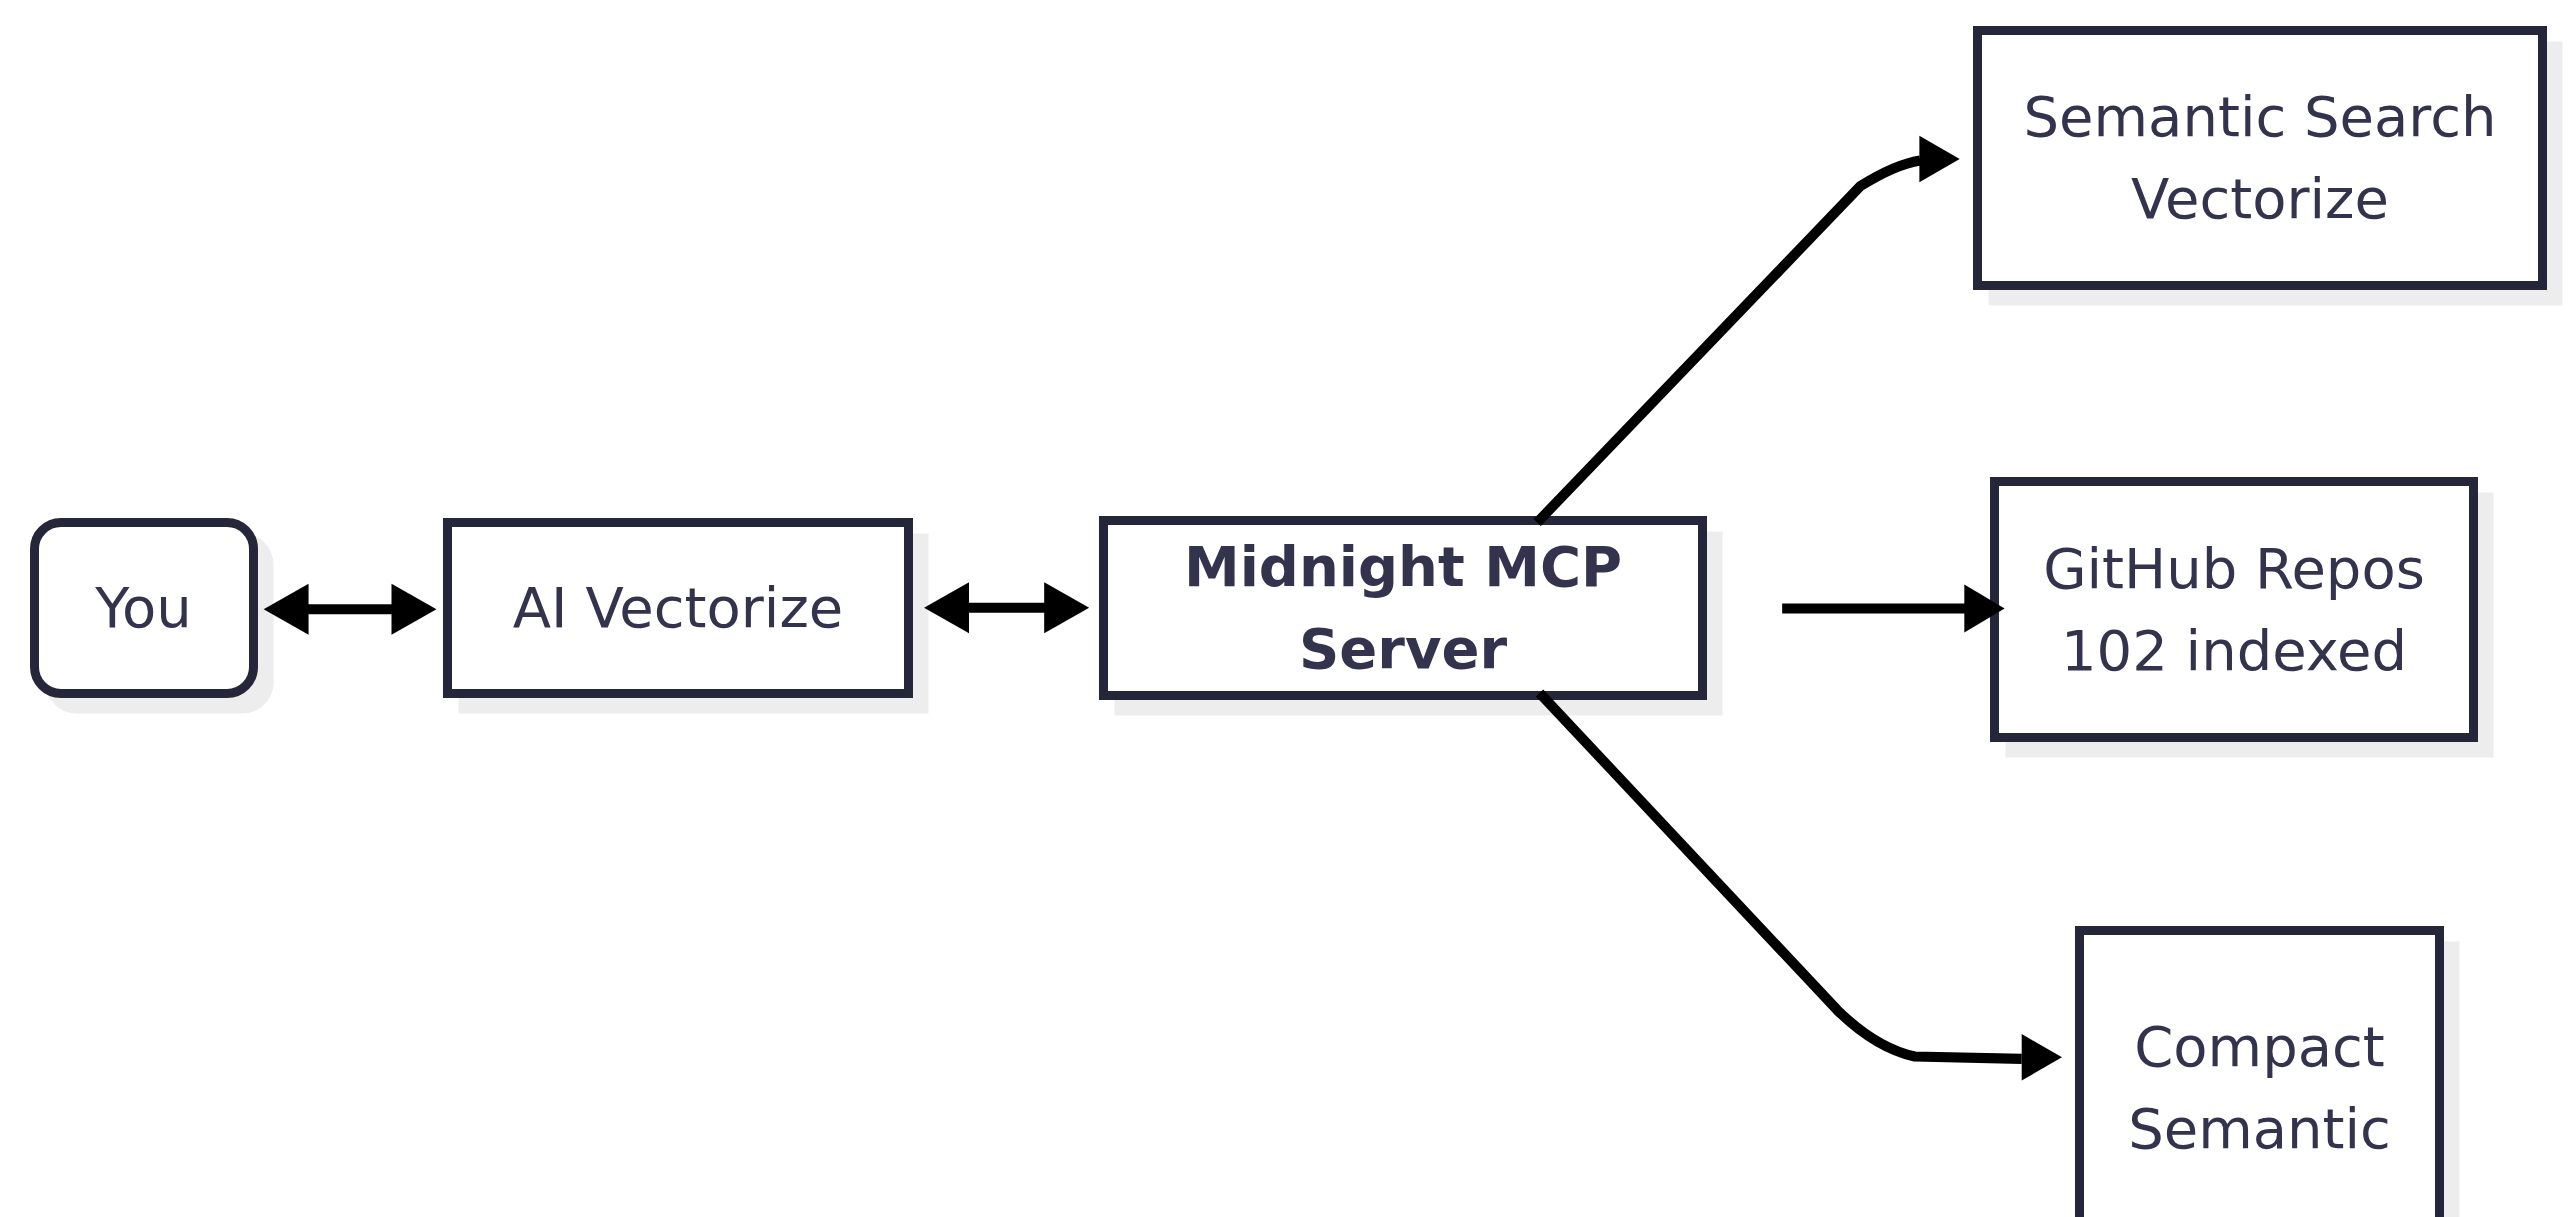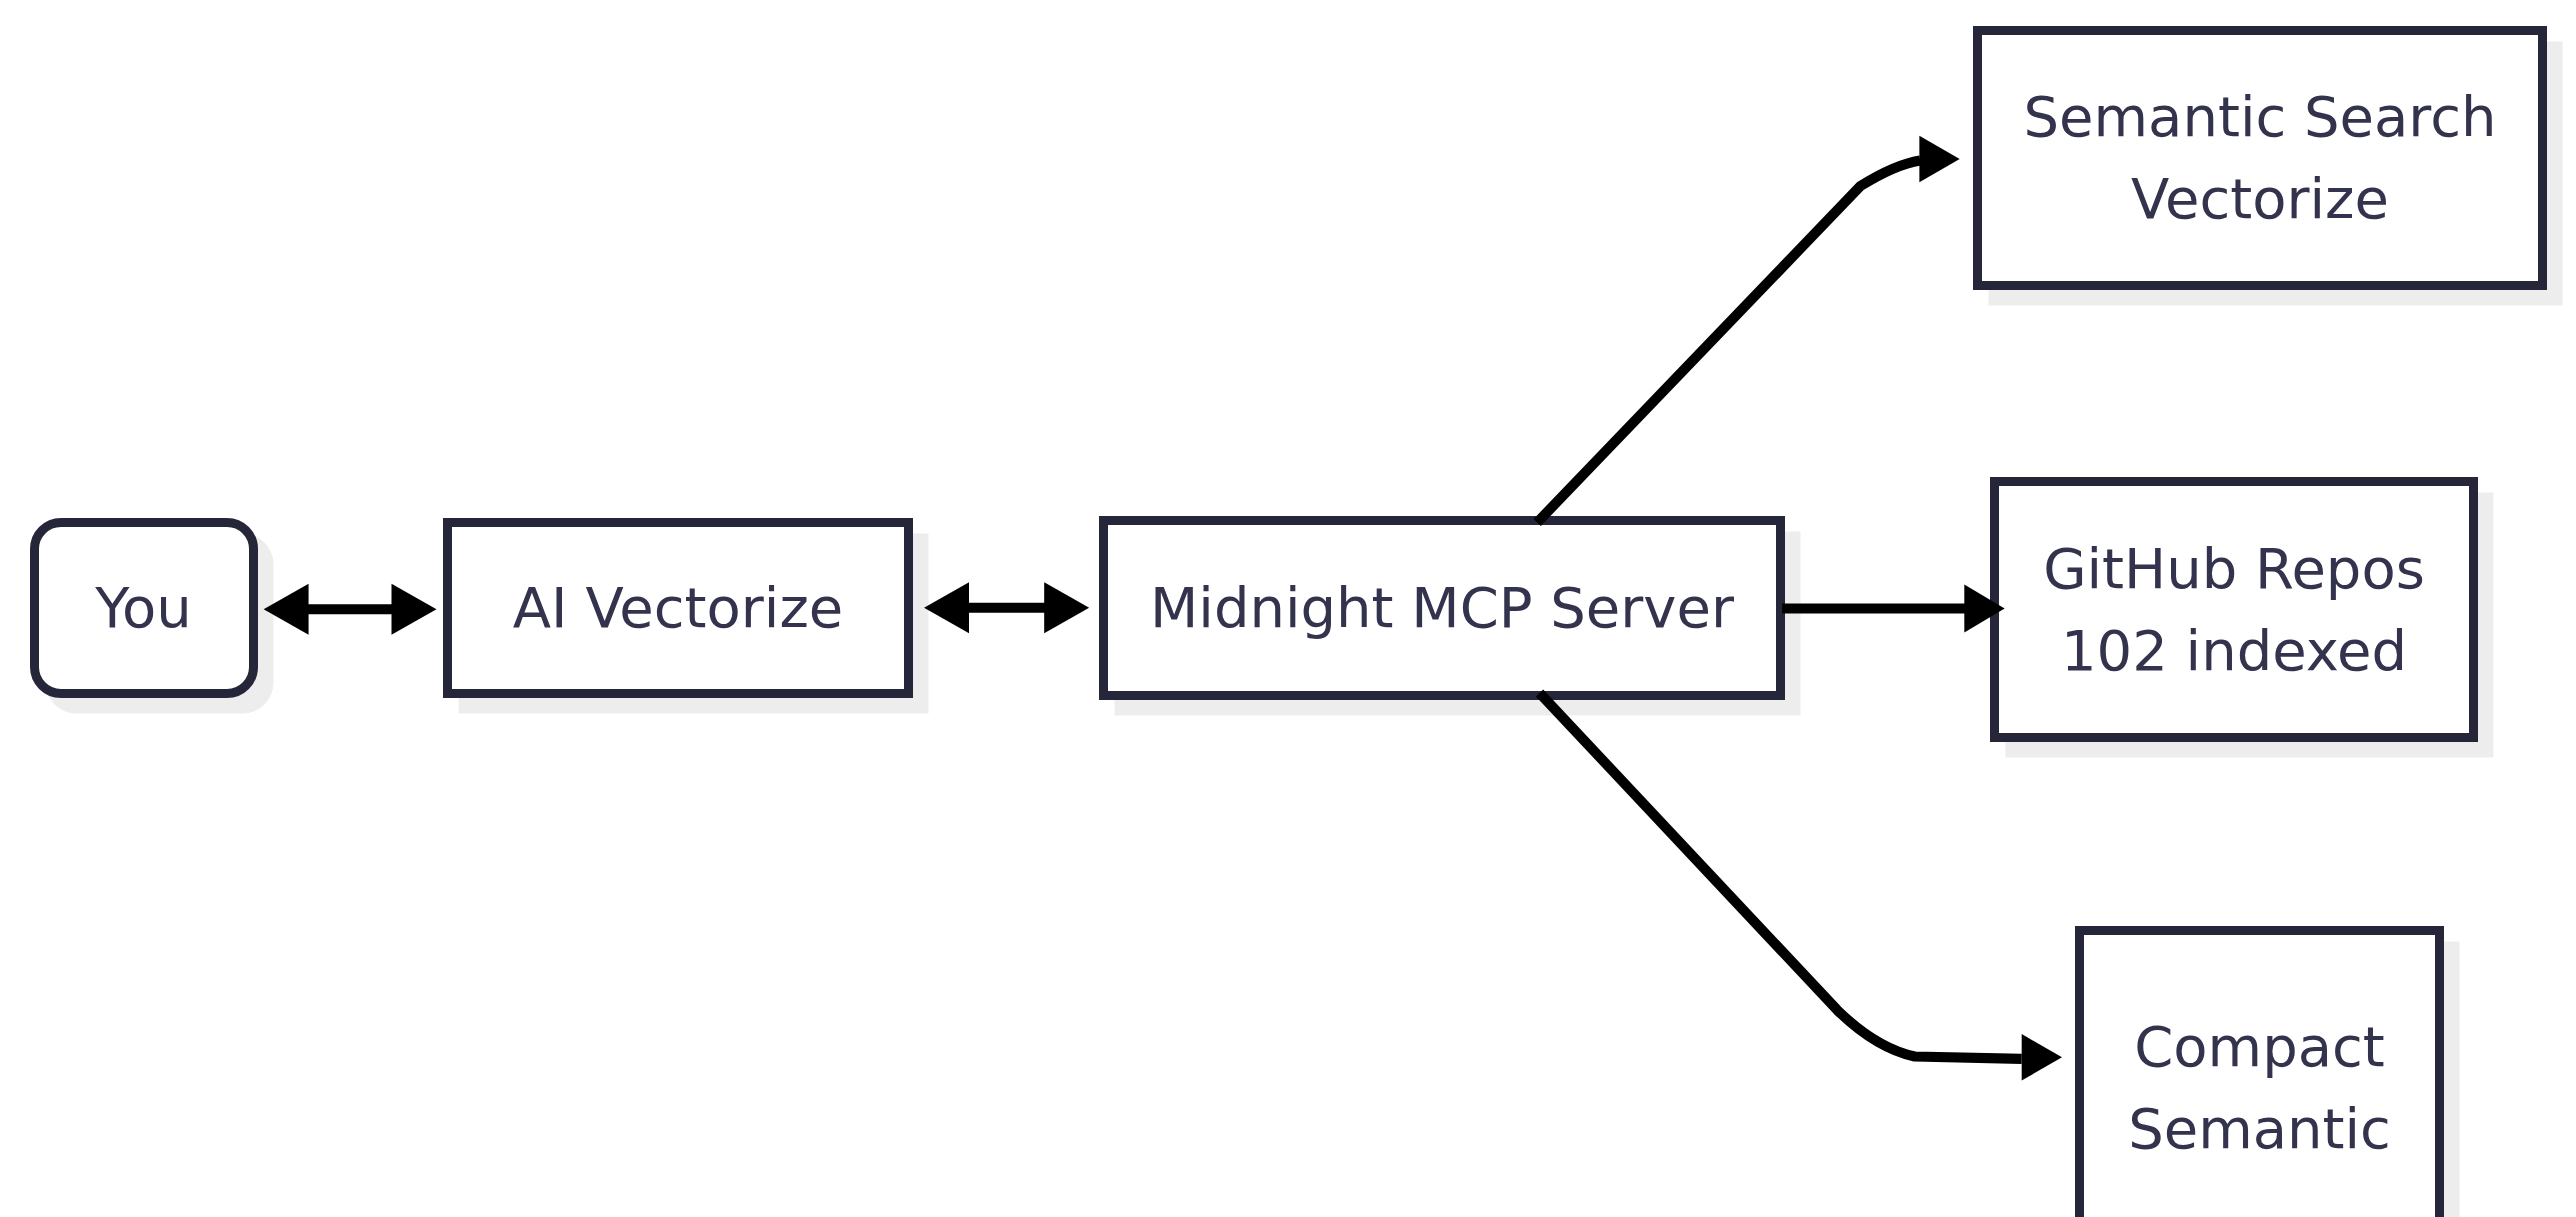--- a/index.html
+++ b/index.html
@@ -30,21 +30,21 @@
     align-items:center;
     justify-content:center;
     text-align:center;
     color:var(--text);
     font-size:56px;
     line-height:82px;
     z-index:1;
   }
   .n-you      {left:29.5px;   top:518px;  width:228px; height:180px;border-radius:31px;}
   .n-ai       {left:443px;  top:518px;  width:470px; height:180px;}
-  .n-mcp      {left:1099px; top:516px;  width:686px; height:184px;}
+  .n-mcp      {left:1099px; top:516px;  width:608px; height:184px;font-weight:bold;}
   .n-semantic {left:1973px; top:25.6px;   width:574px; height:264px;}
   .n-github   {left:1990px; top:477px;  width:488px; height:265px;}
   .n-compact  {left:2075px; top:926px; width:369px; height:324px;}
   #arrows{
     position:absolute;
     left:0; top:0;
     z-index:5;
     pointer-events:none;
   }
   #arrows .shaft{

